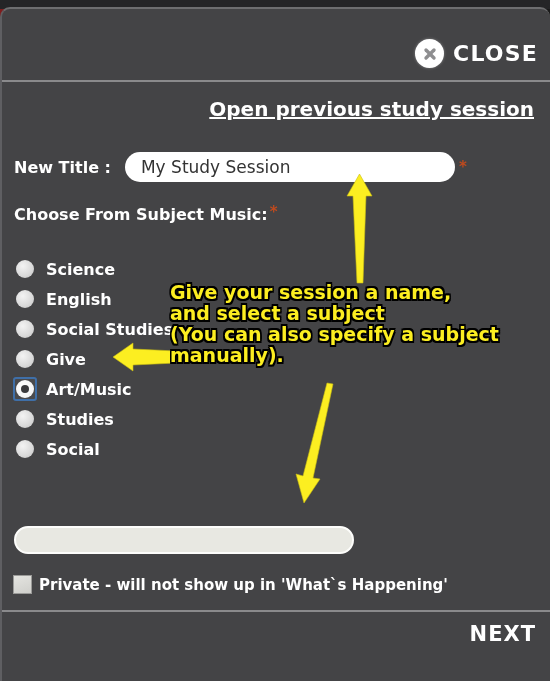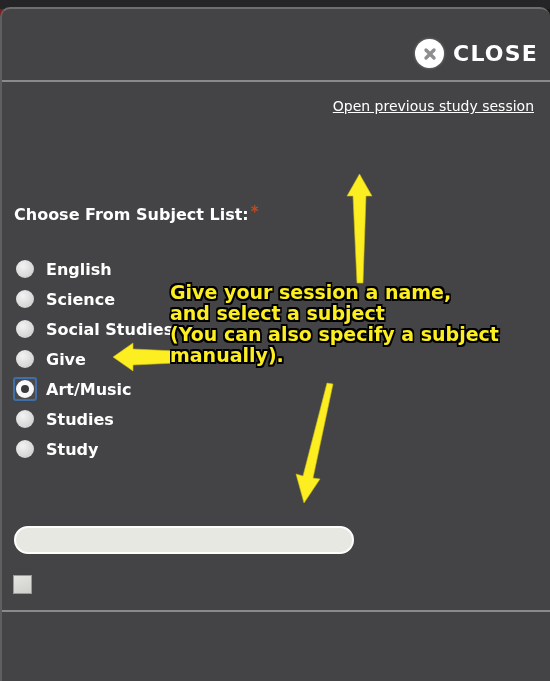--- a/index.html
+++ b/index.html
@@ -88,22 +88,22 @@
   .divider.bottom { top: 601px; }
 
   
   .link-row {
     position: absolute;
     right: 16px;
     top: 88px;
   }
   .prev-link {
     color: #ffffff;
-    font-size: 14px;
-    font-weight: normal;
+    font-size: 20px;
+    font-weight: bold;
     text-decoration: underline;
     cursor: pointer;
     font-family: "DejaVu Sans", sans-serif;
   }
 
   
   .title-row {
     position: absolute;
     left: 12px;
     top: 143px;
@@ -304,39 +304,44 @@
         <span class="close-label">CLOSE</span>
       </div>
     </div>
 
     <div class="divider top"></div>
 
     <div class="link-row">
       <span class="prev-link">Open previous study session</span>
     </div>
 
+    <div class="title-row">
+      <span class="field-label">New Title :</span>
+      <input class="pill-input" type="text" value="My Study Session" style="">
+      <span class="req">*</span>
+    </div>
 
     <div class="subject-heading">
-      <span>Choose From Subject List:</span><span class="req inline">*</span>
+      <span>Choose From Subject Music:</span><span class="req inline">*</span>
     </div>
 
     <div class="radio-list">
 
       <div class="radio-item">
         <span class="radio-box">
             <span class="radio-dot"></span>
           </span>
+        <span class="radio-label">Science</span>
+      </div>
+
+      <div class="radio-item">
+        <span class="radio-box">
+            <span class="radio-dot"></span>
+          </span>
         <span class="radio-label">English</span>
-      </div>
-
-      <div class="radio-item">
-        <span class="radio-box">
-            <span class="radio-dot"></span>
-          </span>
-        <span class="radio-label">Science</span>
       </div>
 
       <div class="radio-item">
         <span class="radio-box">
             <span class="radio-dot"></span>
           </span>
         <span class="radio-label">Social Studies</span>
       </div>
 
       <div class="radio-item">
@@ -358,33 +363,35 @@
             <span class="radio-dot"></span>
           </span>
         <span class="radio-label">Studies</span>
       </div>
 
 
       <div class="radio-item">
         <span class="radio-box">
             <span class="radio-dot"></span>
           </span>
-        <span class="radio-label">Study</span>
+        <span class="radio-label">Social</span>
       </div>
 
     </div>
 
     <input class="other-input" type="text" value="" style="">
 
     <div class="private-row">
       <span class="checkbox"></span>
+      <span class="private-label">Private - will not show up in 'What`s Happening'</span>
     </div>
 
     <div class="divider bottom"></div>
 
+    <div class="next-btn">NEXT</div>
 
   </div>
 
   <div class="anno-layer">
     <svg width="550" height="681" viewBox="0 0 550 681">
 
       <g>
         <polygon points="357,283 363,283 366,196 372,196 359.5,174 347,196 353,196" fill="#fcee21" stroke="#c9bd12" stroke-width="0.6"></polygon>
       </g>
 

